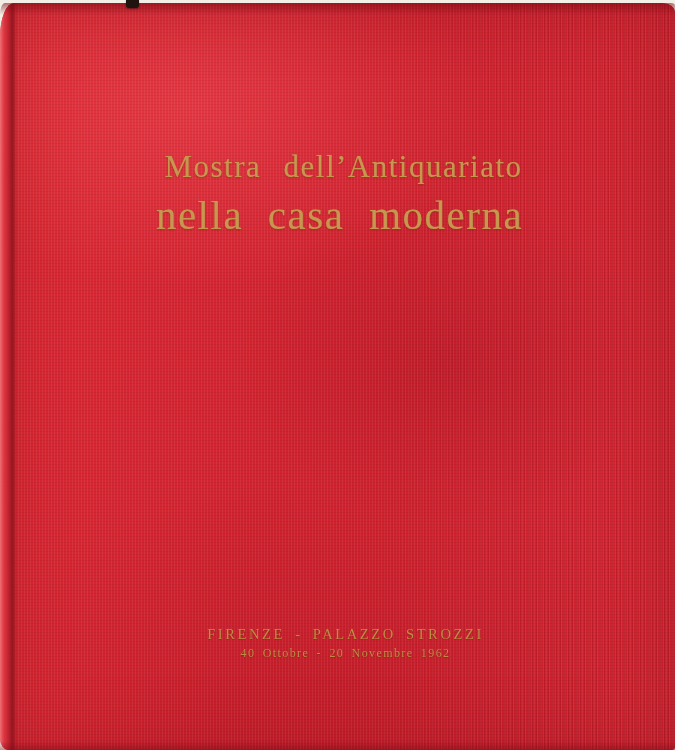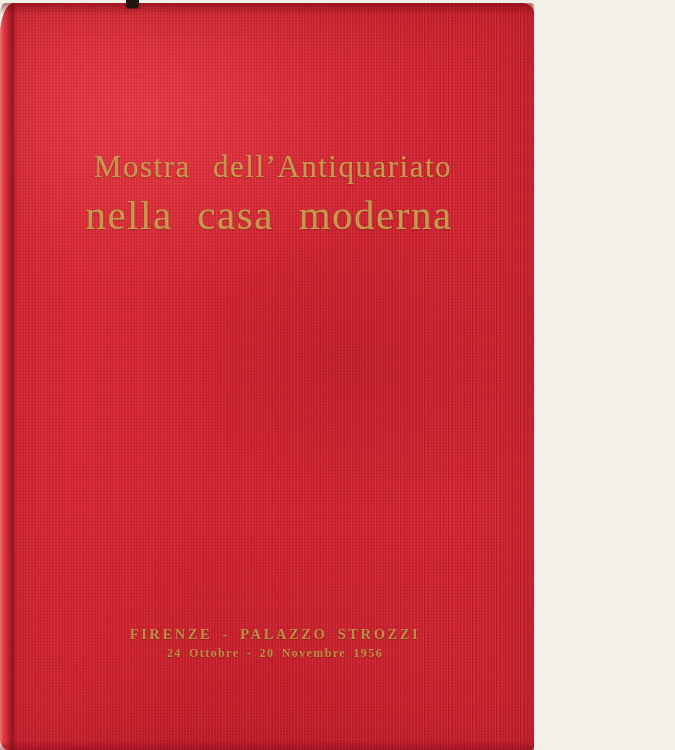--- a/index.html
+++ b/index.html
@@ -9,21 +9,21 @@
     --gold:#c79750;
     --gold-dim:#bd8c45;
     --background:#f2efe7;
   }
   *{margin:0;padding:0;box-sizing:border-box;}
   html,body{width:675px;height:750px;overflow:hidden;}
   body{
     background:var(--background);
     font-family:"Liberation Serif","DejaVu Serif",serif;
   }
-  .scene{position:relative;width:534px;height:750px;background:var(--background);}
+  .scene{position:relative;width:675px;height:750px;background:var(--background);}
 
   
   .book-cover{
     position:absolute;
     top:3px;left:0;right:0;bottom:0;
     border-top-left-radius:14px 34px;
     border-top-right-radius:12px 9px;
     border-bottom-left-radius:9px 12px;
     border-bottom-right-radius:3px;
     background:
@@ -89,21 +89,20 @@
   .title-line2{
     margin-top:13px;
     font-size:41px;letter-spacing:1.5px;word-spacing:13px;line-height:1.0;
     padding-left:4px;
   }
   .imprint-block{
     position:absolute;top:623px;left:16px;right:0;
     text-align:center;
     color:var(--gold-dim);
     text-shadow:0 1px 1px rgba(100,35,5,.45);
-    font-weight:bold;
   }
   .venue-line{
     font-size:14.5px;letter-spacing:2.6px;word-spacing:4px;
   }
   .date-line{
     margin-top:3px;
     font-size:12px;letter-spacing:1.4px;word-spacing:3px;
   }
 </style>
 </head>
@@ -118,18 +117,18 @@
     <div class="top-edge"></div>
     <div class="bottom-edge"></div>
 
     <div class="title-block">
       <div class="title-line1">Mostra dell’Antiquariato</div>
       <div class="title-line2">nella casa moderna</div>
     </div>
 
     <div class="imprint-block">
       <div class="venue-line">FIRENZE - PALAZZO STROZZI</div>
-      <div class="date-line">24 Ottobre - 20 Novembre 1956</div>
+      <div class="date-line">40 Ottobre - 20 Novembre 1962</div>
     </div>
   </div>
 
   <div class="bookmark-tab"></div>
 </div>
 
 </body></html>

